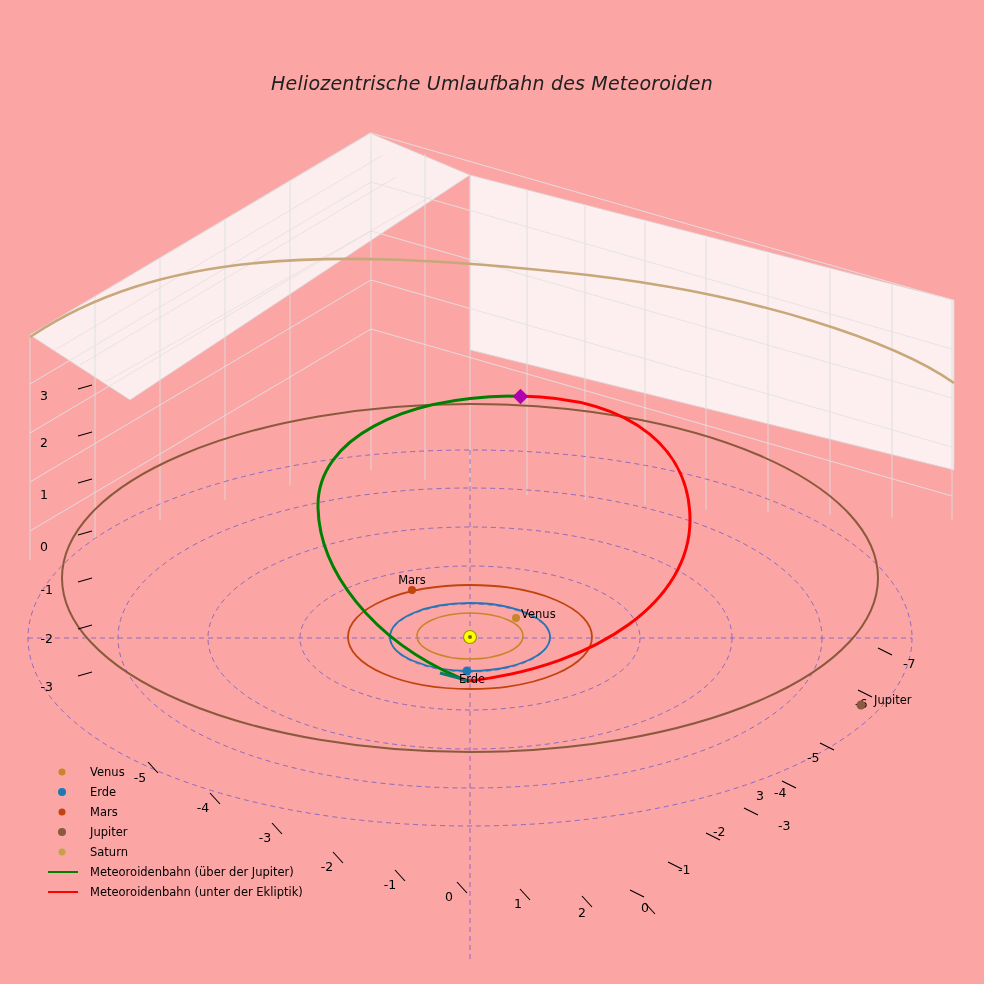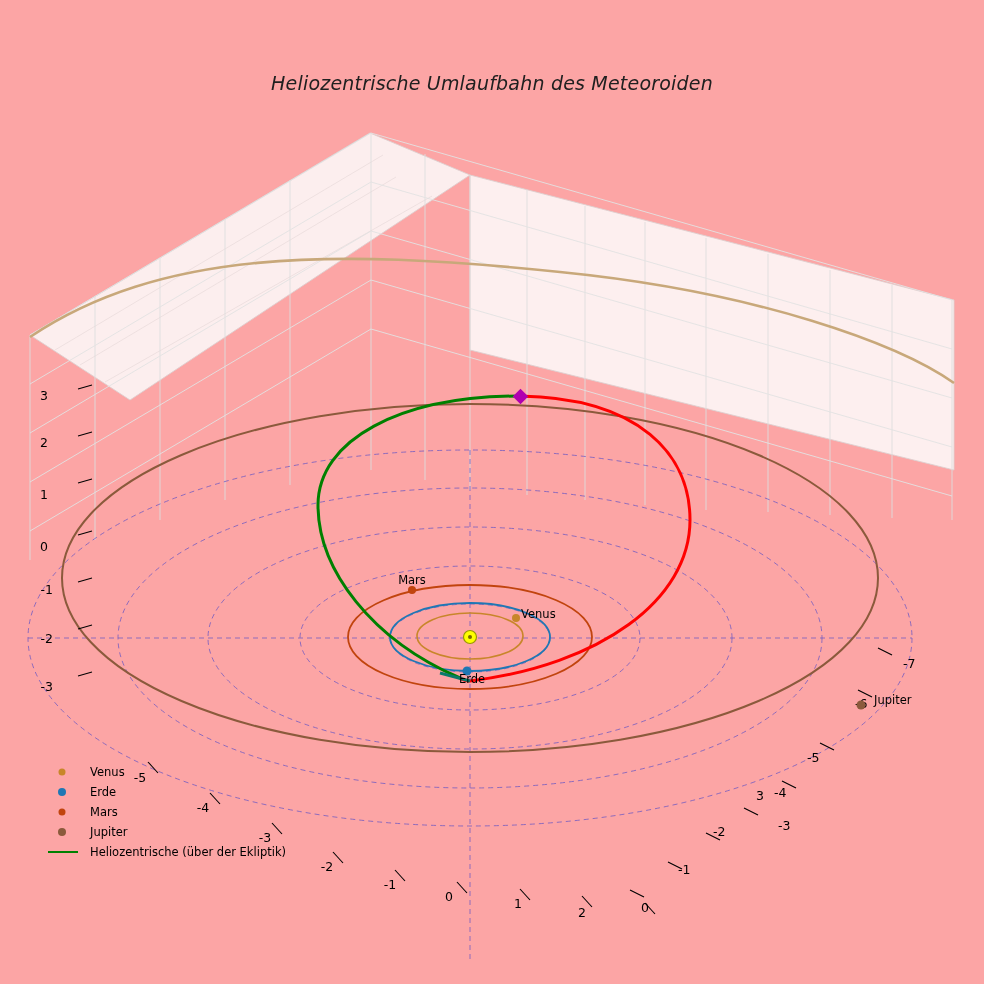--- a/index.html
+++ b/index.html
@@ -280,19 +280,31 @@
       <span class="legend-label">Mars</span>
     </div>
     <div class="legend-row">
       <span class="legend-key">
         <span class="dot" style="width:8px;height:8px;background:#8b5a3c;"></span>
       </span>
       <span class="legend-label">Jupiter</span>
     </div>
     <div class="legend-row">
       <span class="legend-key">
+        <span class="dot" style="width:7px;height:7px;background:#c8a04a;"></span>
+      </span>
+      <span class="legend-label">Saturn</span>
+    </div>
+    <div class="legend-row">
+      <span class="legend-key">
         <span class="line" style="background:#008000;"></span>
       </span>
-      <span class="legend-label">Heliozentrische (über der Ekliptik)</span>
+      <span class="legend-label">Meteoroidenbahn (über der Jupiter)</span>
+    </div>
+    <div class="legend-row">
+      <span class="legend-key">
+        <span class="line" style="background:#ff0000;"></span>
+      </span>
+      <span class="legend-label">Meteoroidenbahn (unter der Ekliptik)</span>
     </div>
   </div>
 
 </div>
 
 </body></html>

